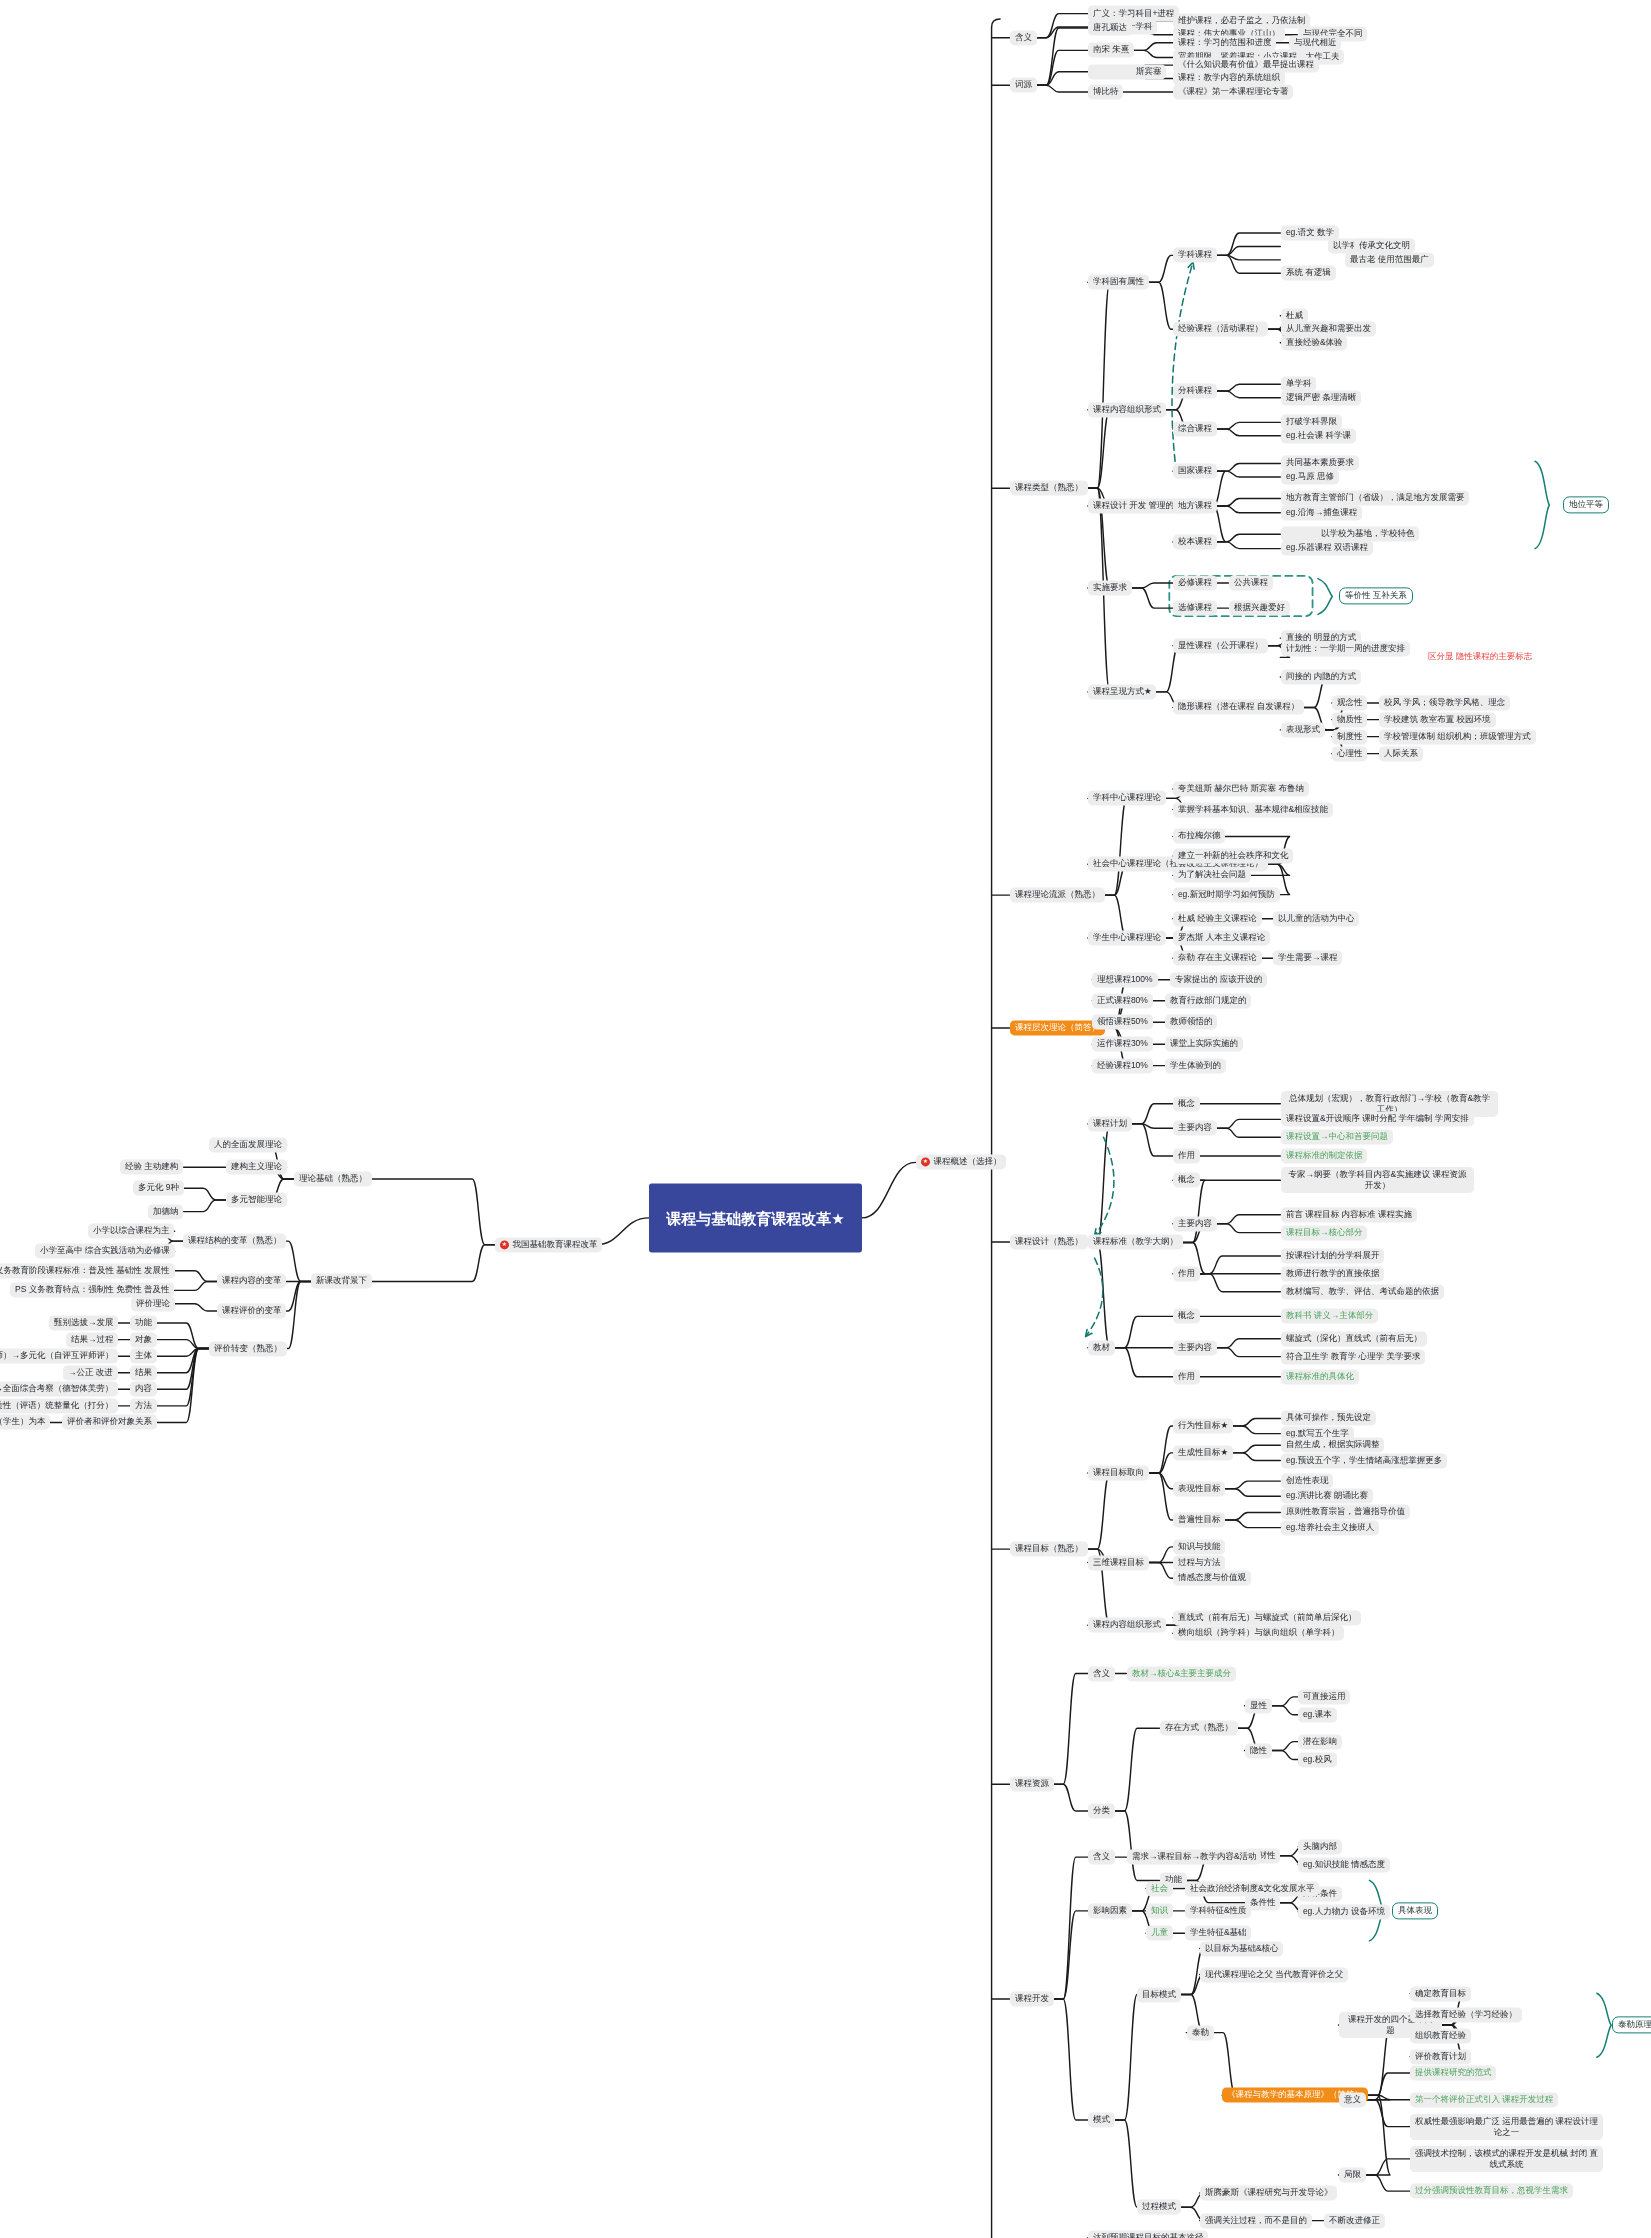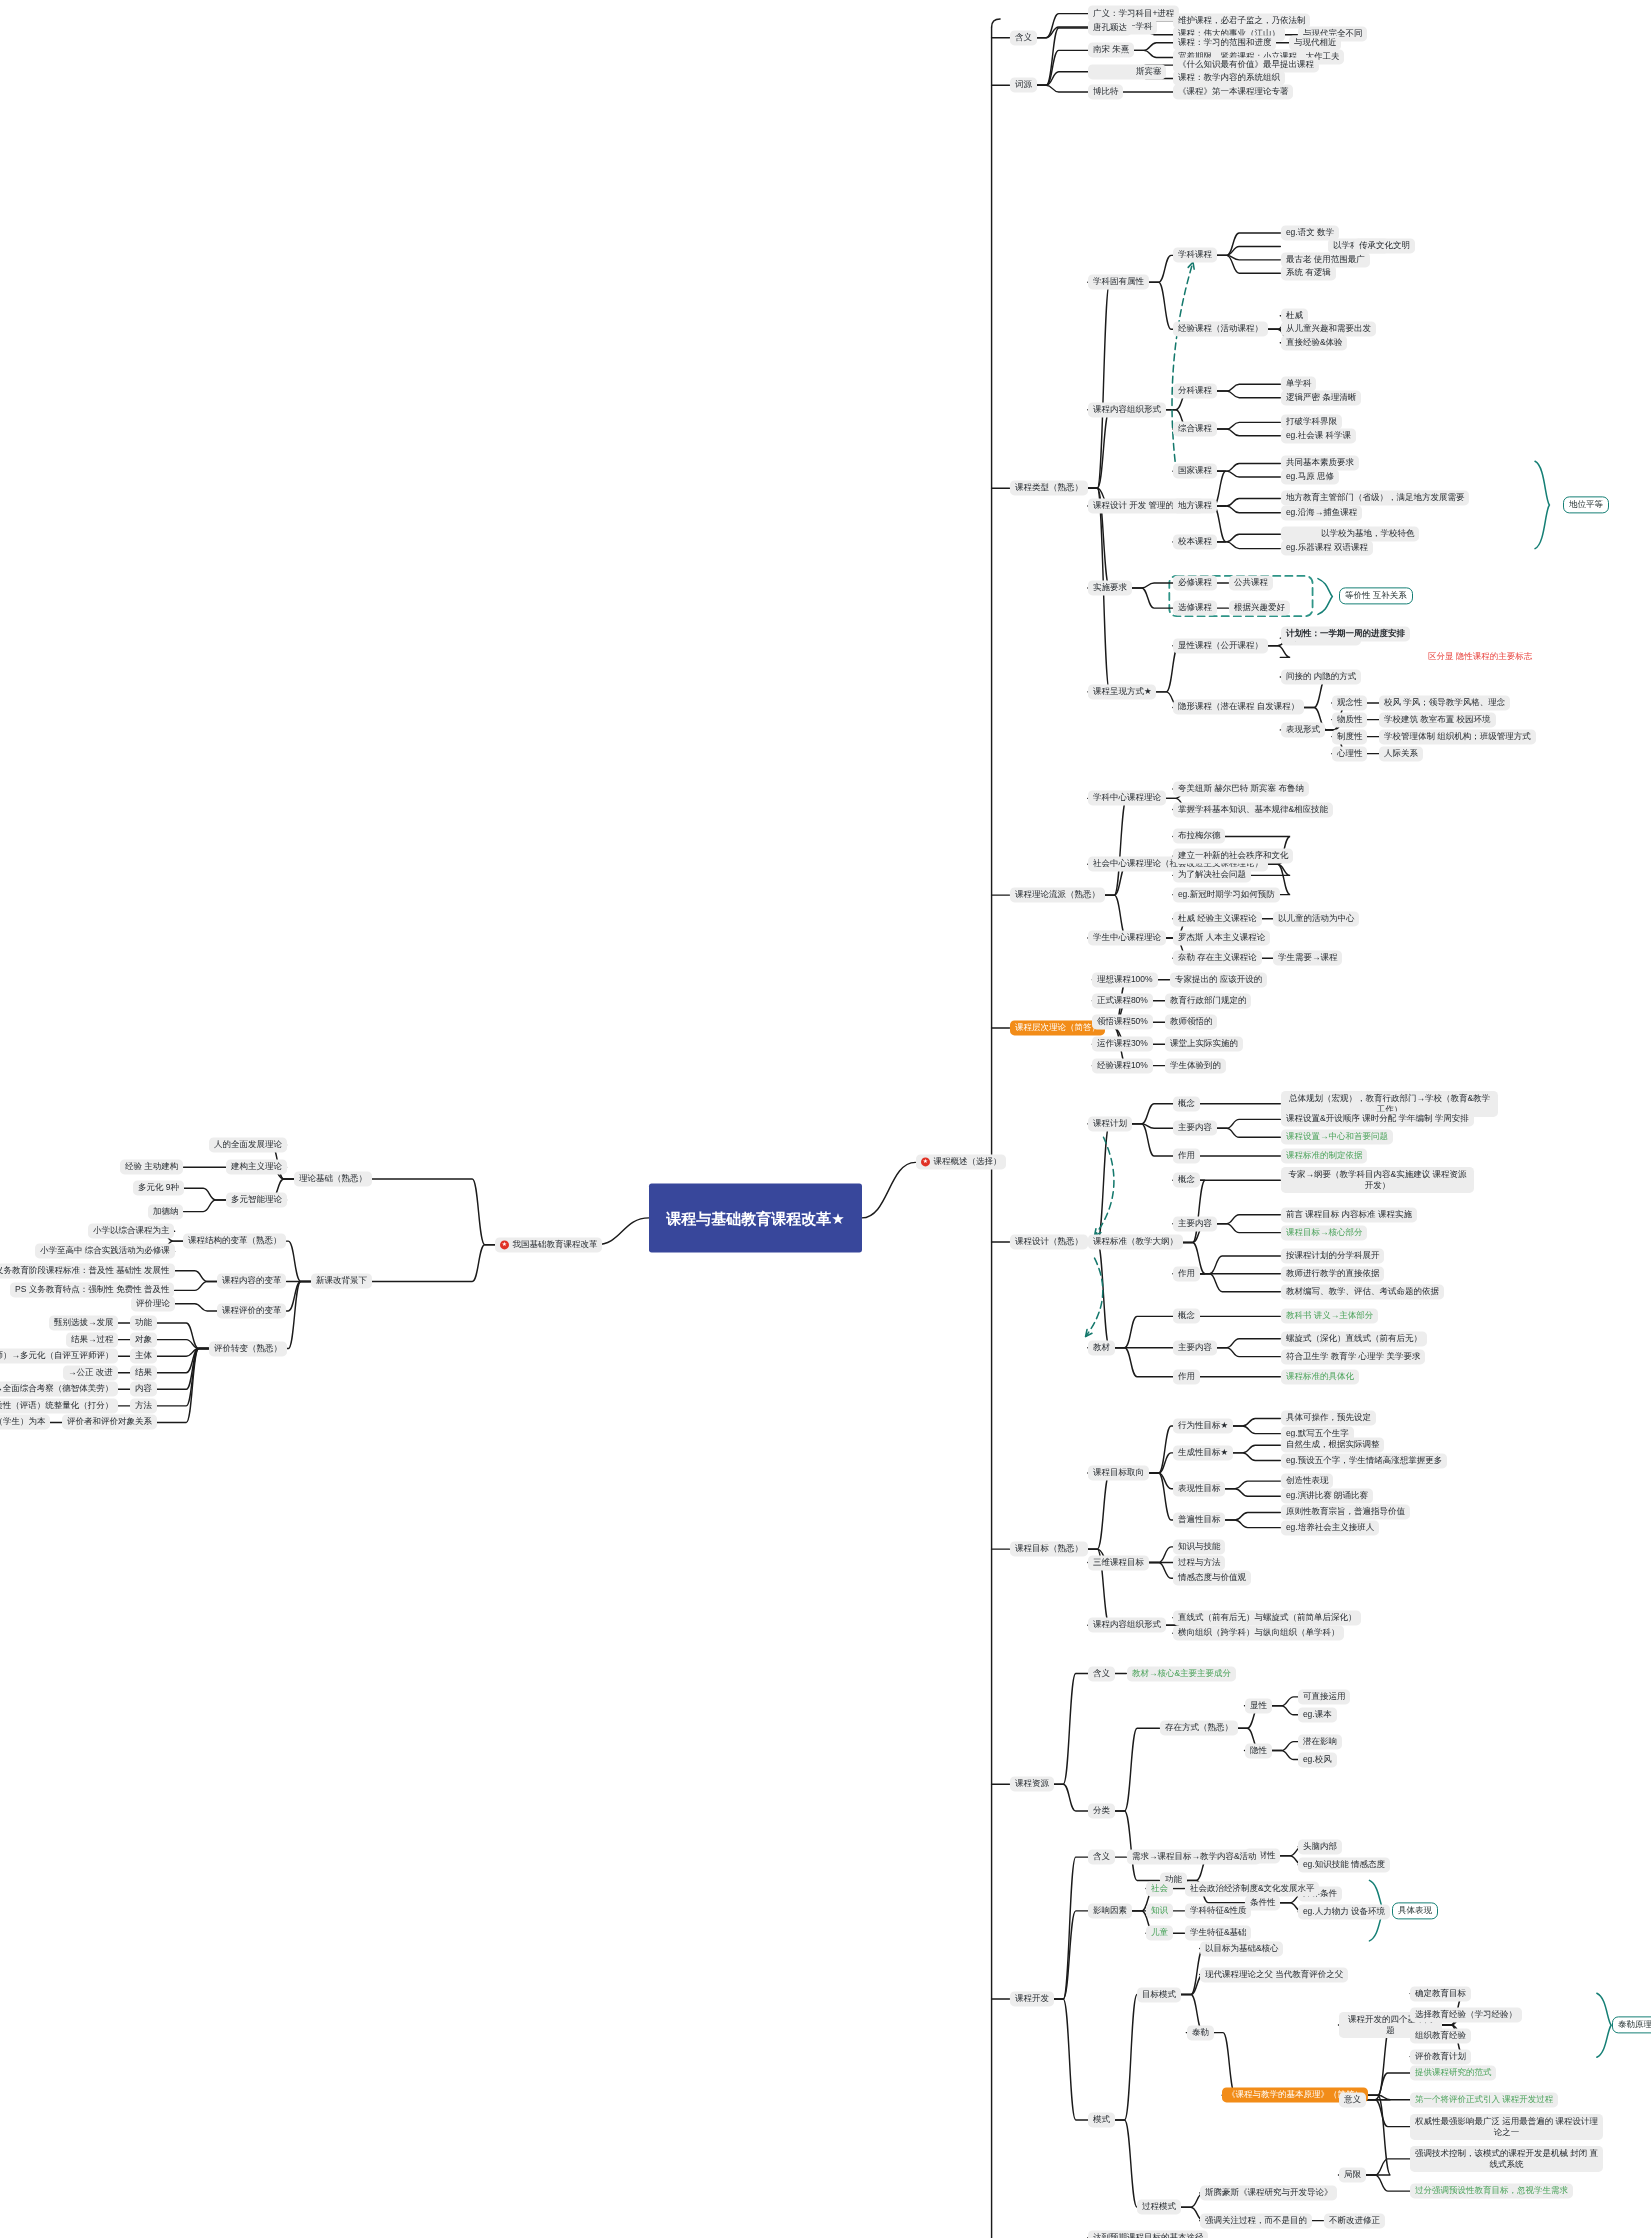--- a/index.html
+++ b/index.html
@@ -405,21 +405,21 @@
       </div>
       <div class="node" style="left: 1281px; top: 233px;">
         <span>eg.语文 数学</span>
       </div>
       <div class="node" style="left: 1281px; top: 246px; margin-left: 47px;">
         <span>以学科为中心</span>
       </div>
       <div class="node" style="left: 1354px; top: 246px;">
         <span>传承文化文明</span>
       </div>
-      <div class="node" style="left: 1281px; top: 260px;">
+      <div class="node" style="left: 1345px; top: 260px;">
         <span>最古老 使用范围最广</span>
       </div>
       <div class="node" style="left: 1281px; top: 273px;">
         <span>系统 有逻辑</span>
       </div>
       <div class="node" style="left: 1173px; top: 329px;">
         <span>经验课程（活动课程）</span>
       </div>
       <div class="node" style="left: 1281px; top: 316px;">
         <span>杜威</span>
@@ -504,21 +504,21 @@
       </div>
       <div class="node" style="left: 1088px; top: 692px;">
         <span>课程呈现方式★</span>
       </div>
       <div class="node" style="left: 1173px; top: 646px;">
         <span>显性课程（公开课程）</span>
       </div>
       <div class="node" style="left: 1281px; top: 638px;">
         <span>直接的 明显的方式</span>
       </div>
-      <div class="node" style="left: 1281px; top: 634px; font-weight: bold;">
+      <div class="node" style="left: 1281px; top: 649px;">
         <span>计划性：一学期一周的进度安排</span>
       </div>
       <div class="node red plain" style="left: 1423px; top: 657px;">
         <span>区分显 隐性课程的主要标志</span>
       </div>
       <div class="node" style="left: 1173px; top: 707px;">
         <span>隐形课程（潜在课程 自发课程）</span>
       </div>
       <div class="node" style="left: 1281px; top: 677px;">
         <span>间接的 内隐的方式</span>

